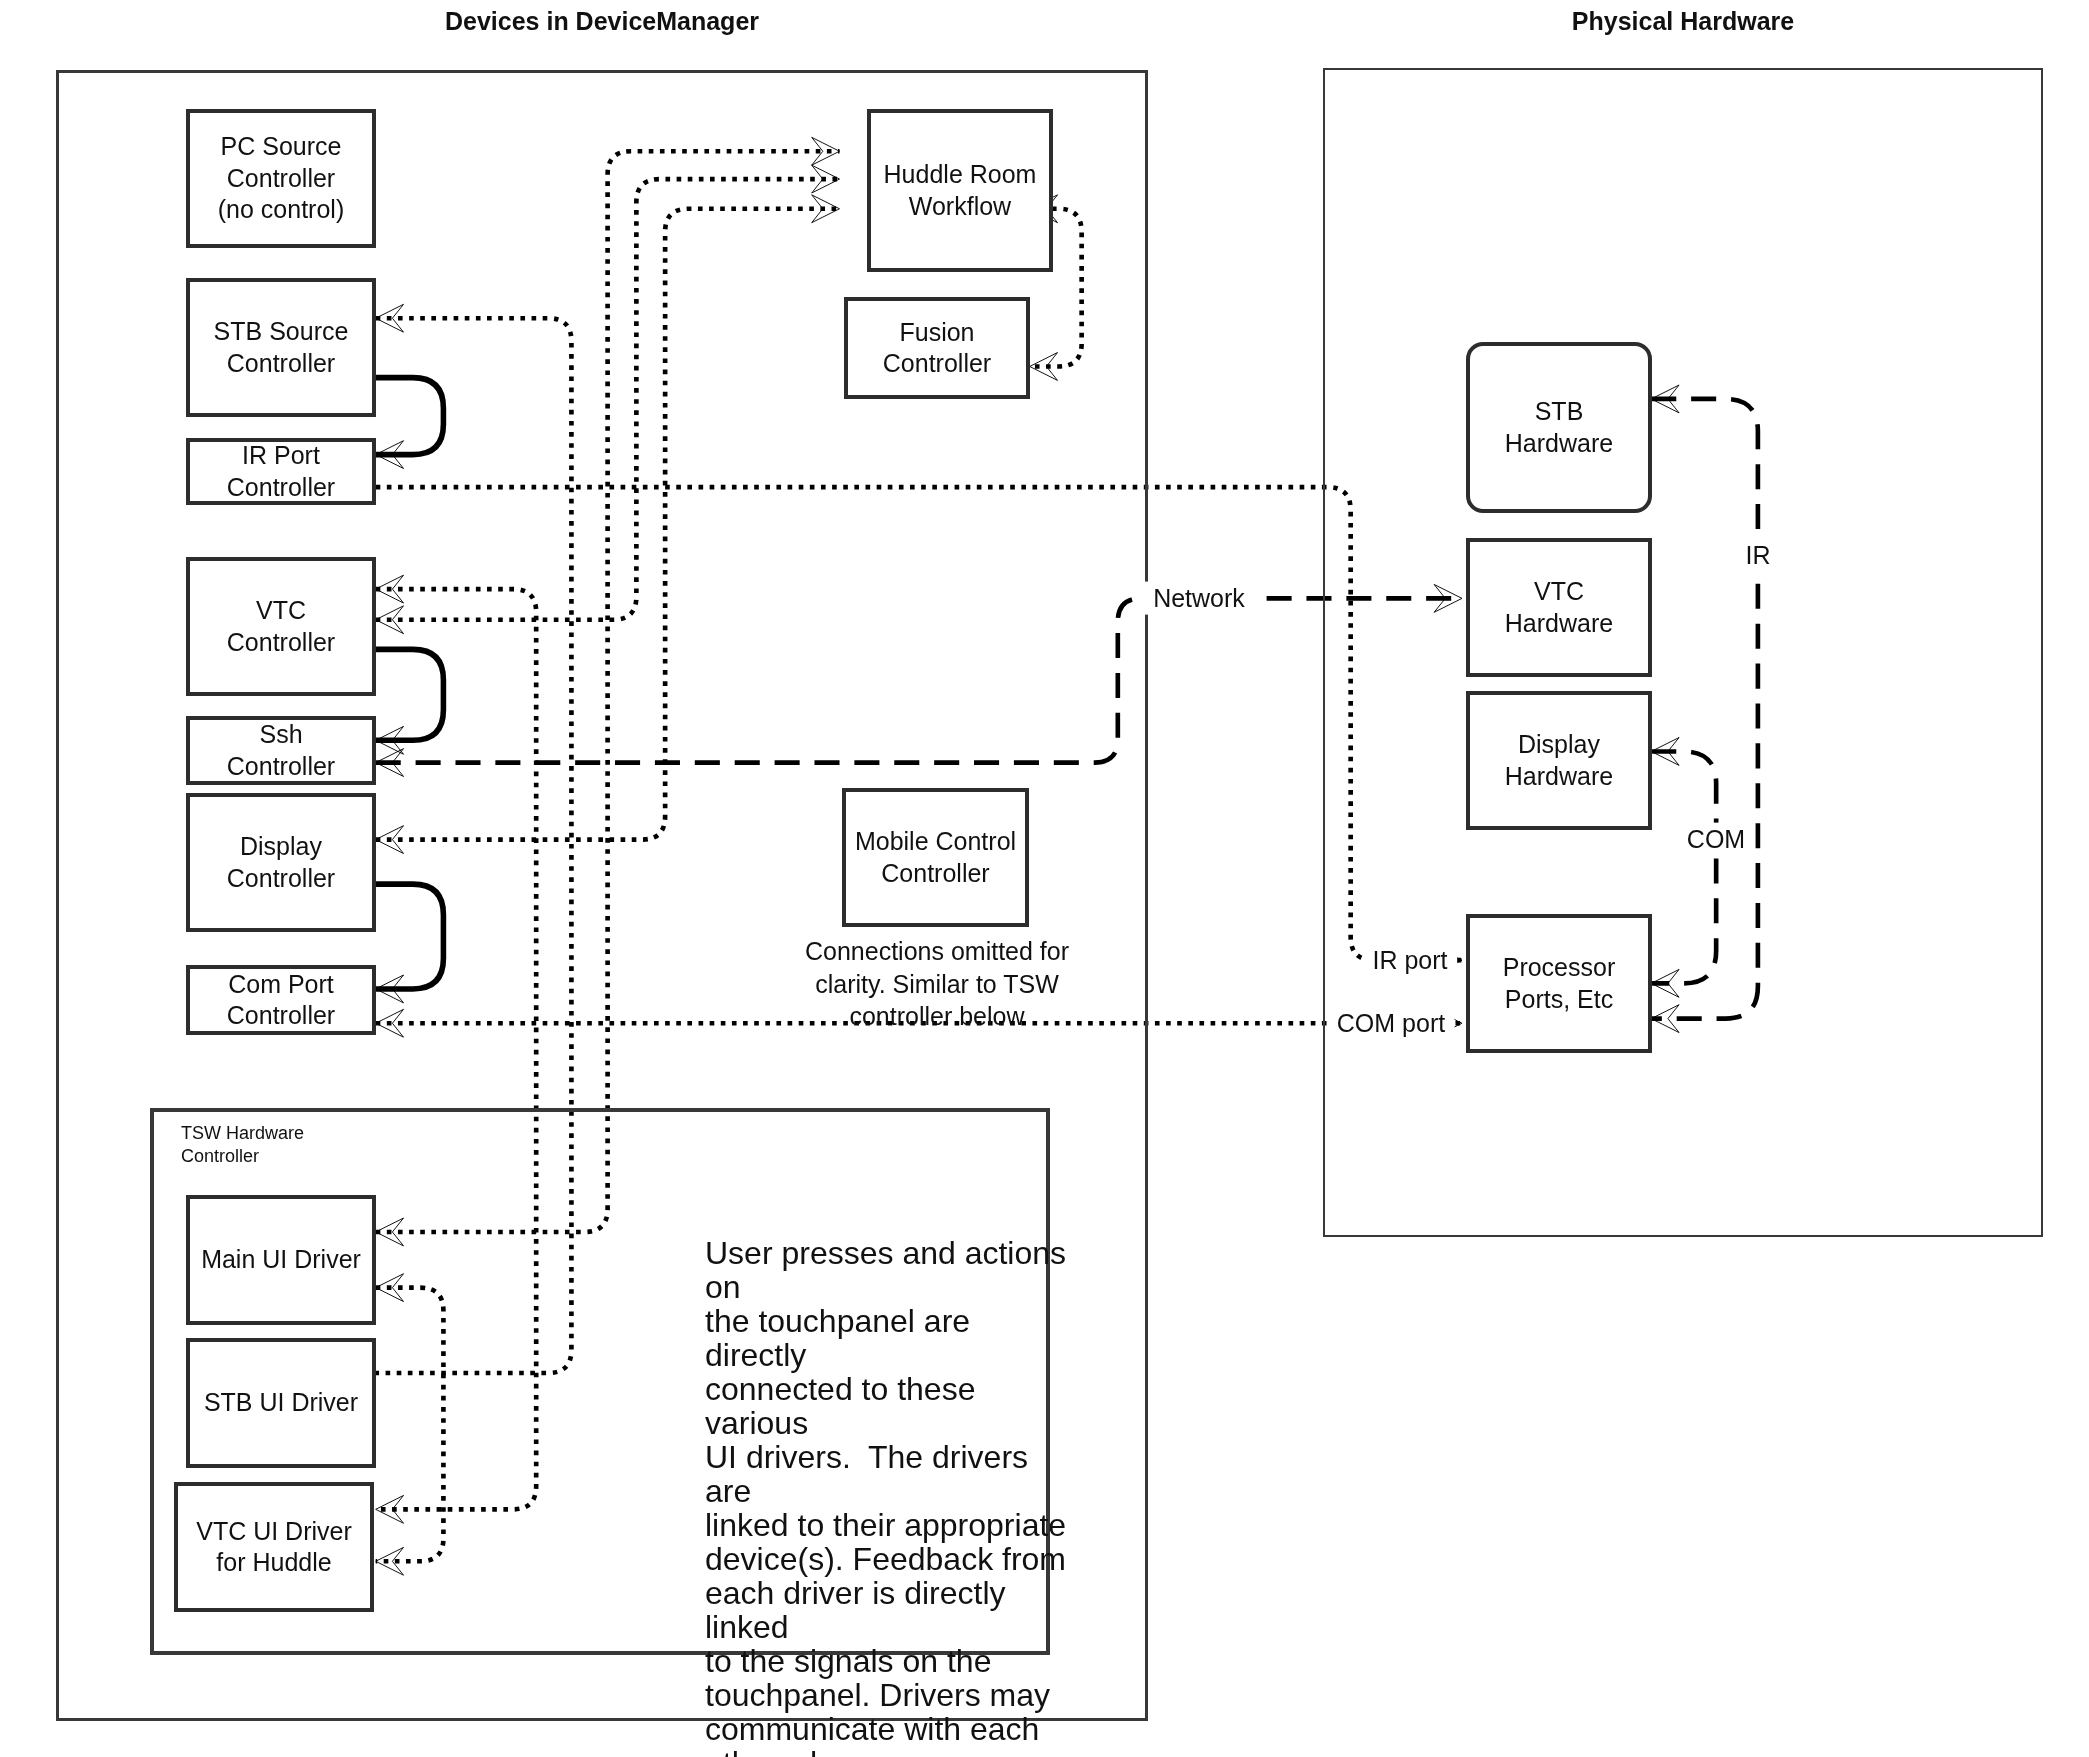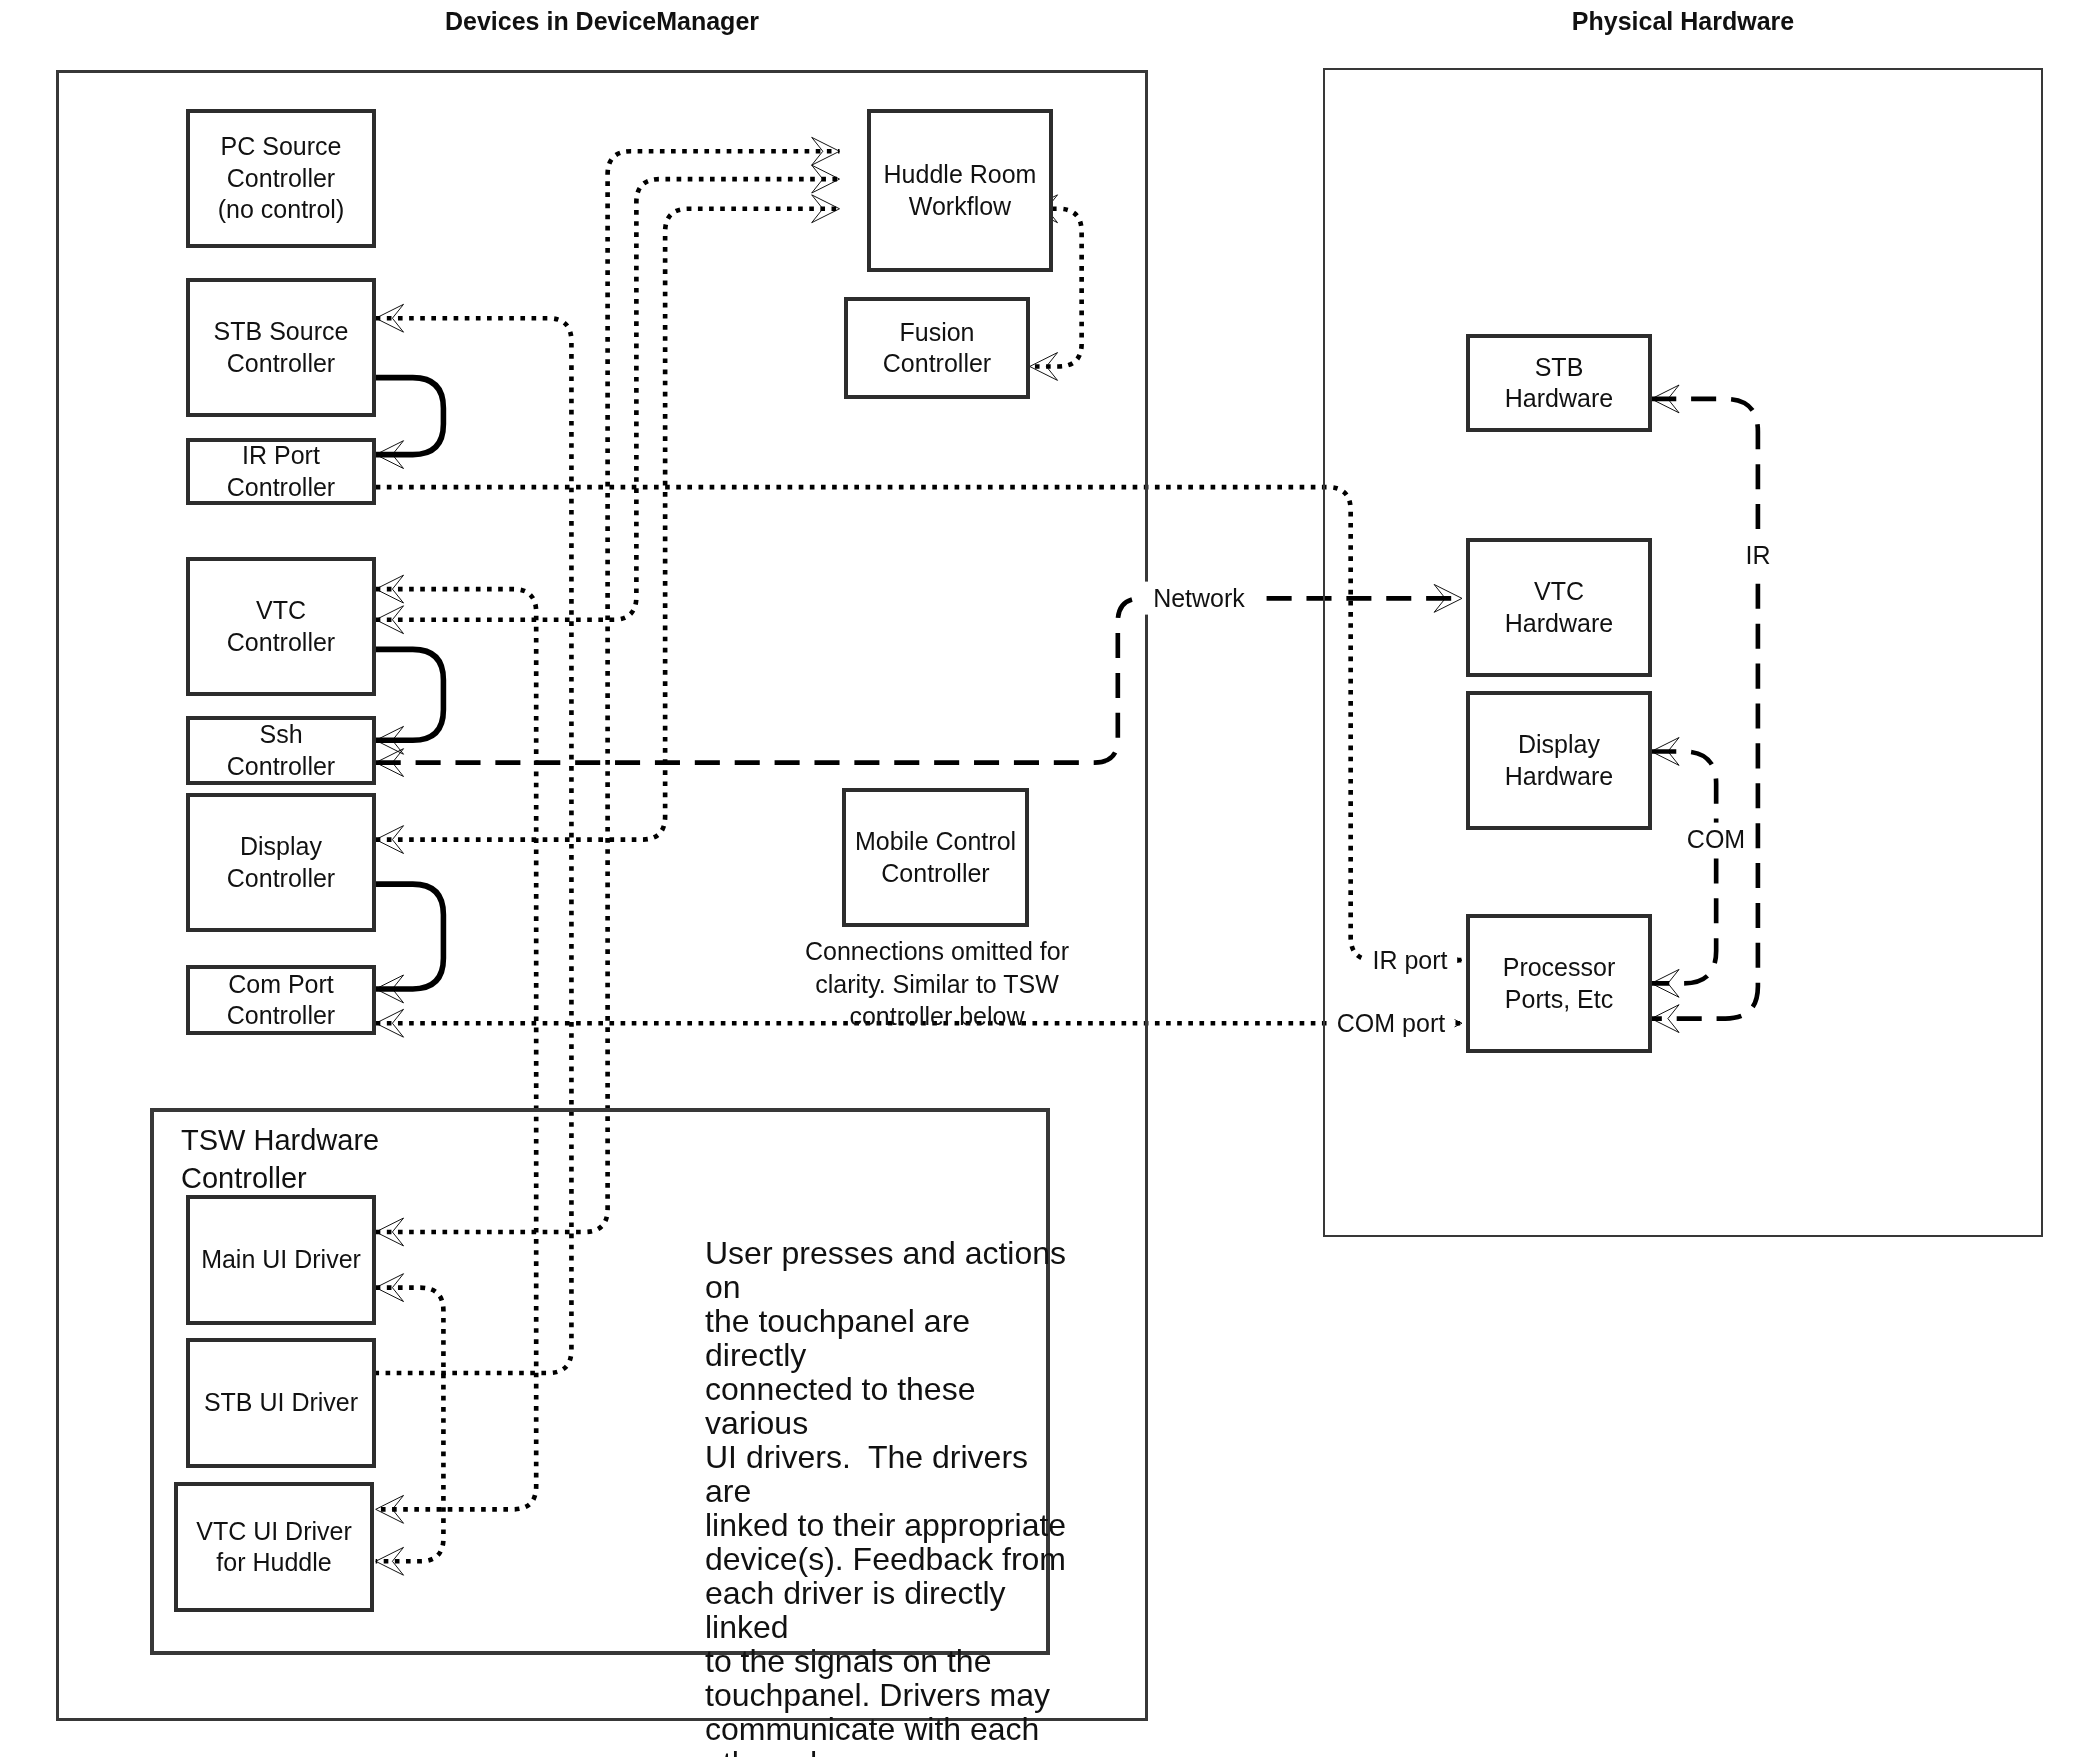--- a/index.html
+++ b/index.html
@@ -20,21 +20,21 @@
   }
   .title{
     position:absolute;font-size:25px;font-weight:bold;text-align:center;z-index:3;
   }
   .linelabel{
     position:absolute;transform:translate(-50%,-50%);background:#fff;
     padding:1.9px 9.3px;font-size:25px;white-space:nowrap;z-index:4;
   }
   .note{position:absolute;font-size:25px;line-height:1.3;text-align:center;white-space:pre-wrap;z-index:3;}
   .para{position:absolute;font-size:32px;line-height:34px;text-align:left;white-space:pre-wrap;z-index:3;}
-  .tsw-label{position:absolute;font-size:29px;line-height:1.3;text-align:left;white-space:pre-wrap;z-index:3;}
+  .tsw-label{position:absolute;font-size:18px;line-height:1.3;text-align:left;white-space:pre-wrap;z-index:3;}
 </style>
 </head>
 <body>
 
 <div id="canvas">
 
   <svg class="wires" width="2090" height="1758" viewBox="0 0 2253 1895">
     <defs>
       <marker id="arw" viewBox="0 0 36 36" markerWidth="36" markerHeight="36" refX="33" refY="18" orient="auto-start-reverse" markerUnits="userSpaceOnUse">
         <path d="M3 3 L33 18 L3 33 L15 18 Z" fill="#000" stroke="none"></path>
@@ -114,21 +114,21 @@
 connected to these various
 UI drivers.  The drivers are
 linked to their appropriate
 device(s). Feedback from
 each driver is directly linked
 to the signals on the
 touchpanel. Drivers may
 communicate with each
 other where necessary.</div>
 
-  <div class="box" style="left:1466px;top:334px;width:186px;height:98px;">STB
+  <div class="box" style="left:1466px;top:342px;width:186px;height:171px;border-radius:17px;">STB
 Hardware</div>
   <div class="box" style="left:1466px;top:538px;width:186px;height:139px;">VTC
 Hardware</div>
   <div class="box" style="left:1466px;top:691px;width:186px;height:139px;">Display
 Hardware</div>
   <div class="box" style="left:1466px;top:914px;width:186px;height:139px;">Processor
 Ports, Etc</div>
 
   <div class="linelabel" style="left:1199px;top:598px;">Network</div>
   <div class="linelabel" style="left:1758px;top:555px;">IR</div>

